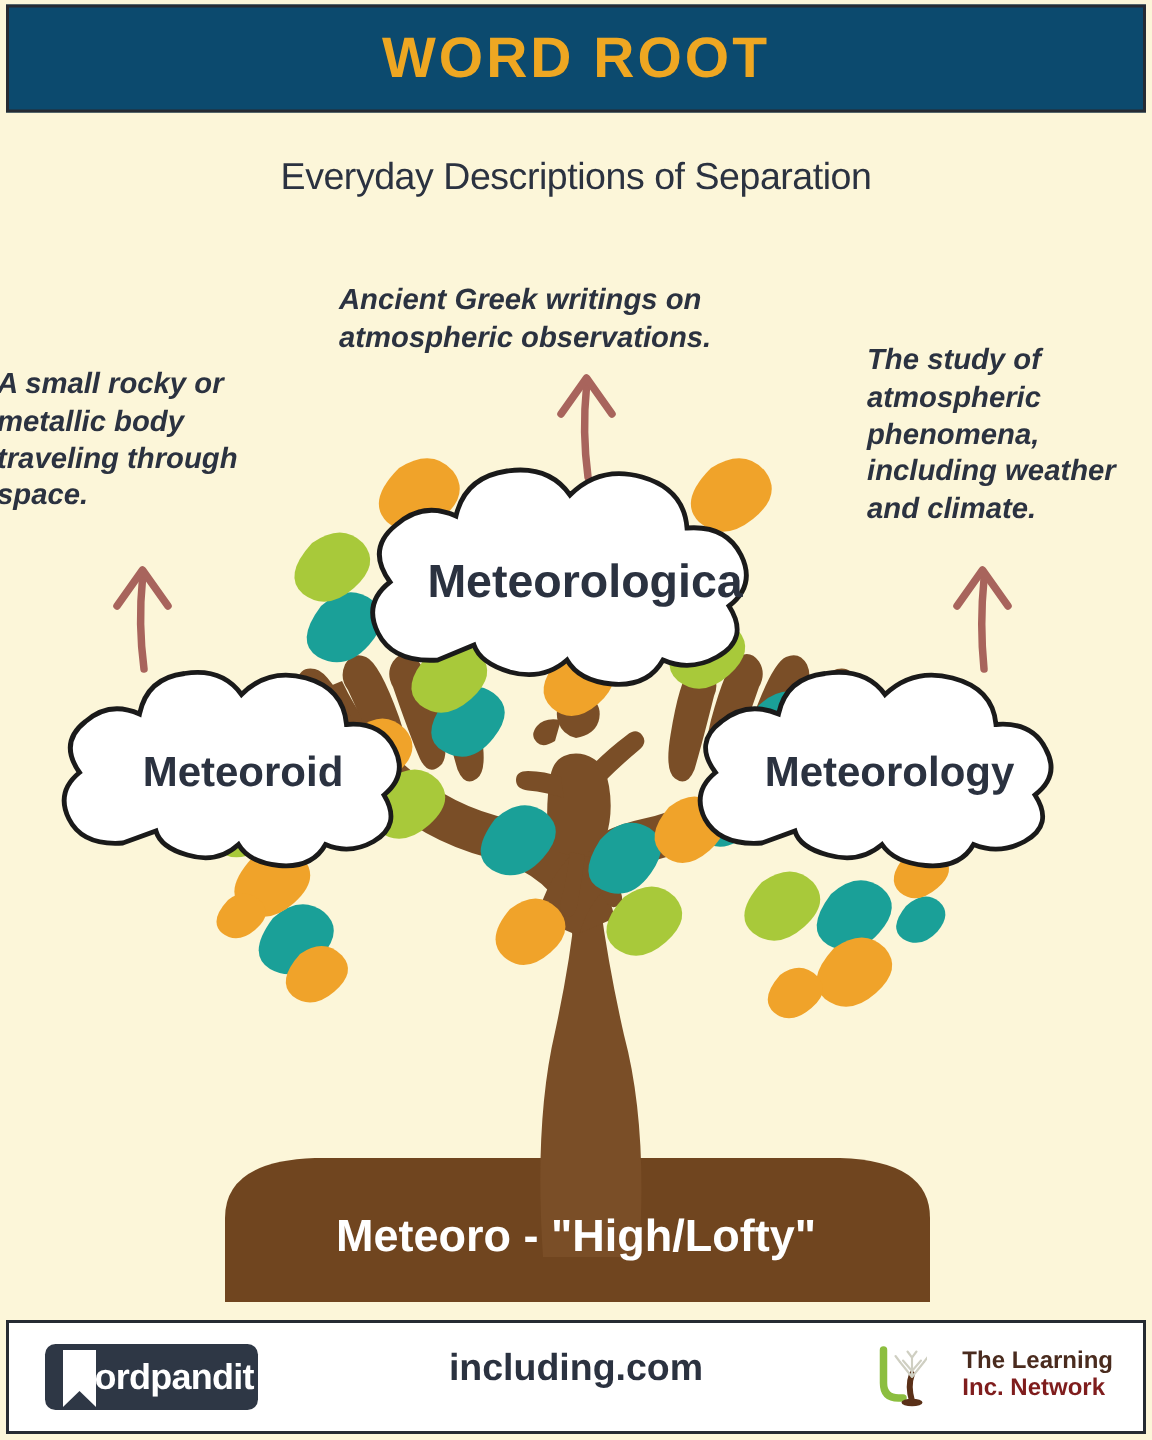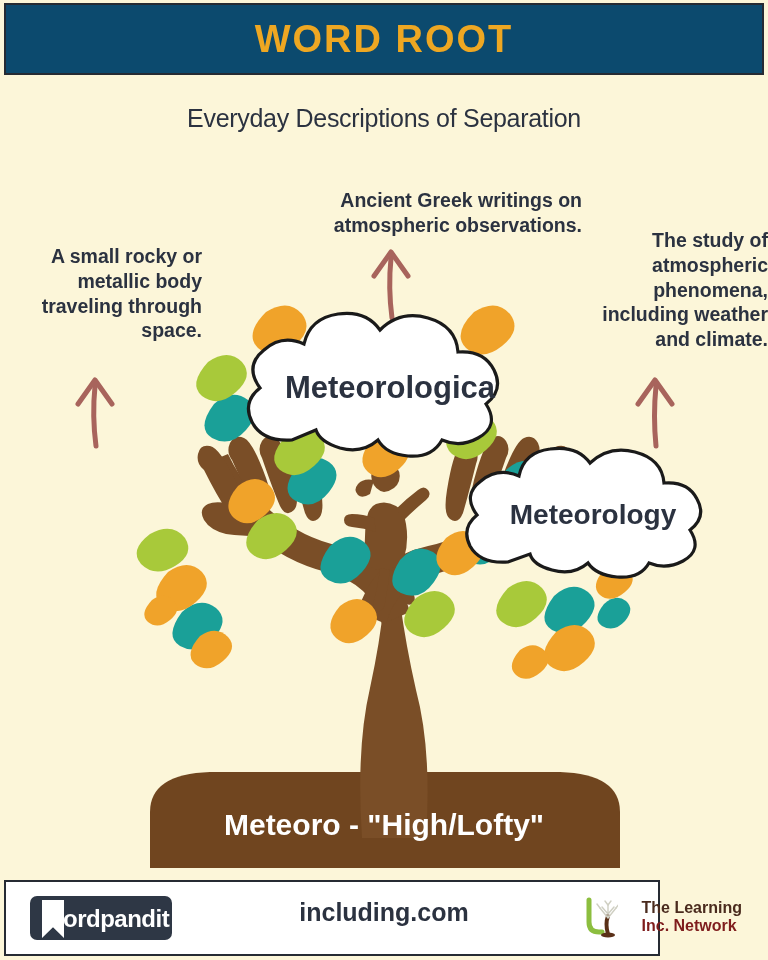--- a/index.html
+++ b/index.html
@@ -33,21 +33,21 @@
     position: absolute; left: 0; top: 104px; width: 768px;
     text-align: center;
     font-size: 25px; font-weight: normal; color: #2B3240;
     letter-spacing: -0.3px;
   }
 
   
   .caption {
     position: absolute;
     font-size: 19.5px; font-weight: bold; color: #2B3240;
-    text-align: right; line-height: 1.27;
+    text-align: left; line-height: 1.27; font-style: italic;
   }
   #caption-left  { left: -2px;  top: 244px; width: 204px; }
   #caption-mid   { left: 226px; top: 188px; width: 356px; }
   #caption-right { left: 578px; top: 228px; width: 190px; }
 
   
   #art { position: absolute; left: 0; top: 0; width: 768px; height: 960px; }
 
   
   .cloud {
@@ -69,21 +69,21 @@
   #root-label {
     position: absolute; left: 0; top: 808px; width: 768px;
     text-align: center;
     font-size: 30px; font-weight: bold; color: #ffffff;
     z-index: 5;
   }
 
   
   #footer {
     position: absolute; left: 4px; top: 880px;
-    width: 656px; height: 76px;
+    width: 760px; height: 76px;
     background: #ffffff;
     border: 2px solid #262b33;
     display: flex; align-items: center;
   }
   #footer-logo-badge {
     position: absolute; left: 24px; top: 14px;
     width: 142px; height: 44px;
     background: #2E3745; border-radius: 7px;
     display: flex; align-items: center;
   }
@@ -234,20 +234,29 @@
   <div class="cloud" id="cloud-center">
     <svg viewBox="0 0 320 160" width="320" height="160">
       <path d="M62 132 q-30 2 -40 -18 q-10 -20 8 -34 q-16 -22 4 -38 q18 -16 40 -6
                q6 -26 34 -30 q28 -4 42 16 q20 -20 48 -12 q28 8 30 34
                q26 -2 36 18 q10 20 -8 34 q14 22 -8 34 q-18 10 -36 2
                q-10 18 -34 16 q-22 -2 -30 -16 q-16 14 -38 8 q-20 -6 -24 -18 z" fill="#ffffff" stroke="#1A1A1A" stroke-width="3.2"></path>
     </svg>
     <span class="label">Meteorologica</span>
   </div>
 
+  <div class="cloud" id="cloud-left">
+    <svg viewBox="0 0 268 146" width="268" height="146">
+      <path d="M54 120 q-27 2 -36 -16 q-9 -18 7 -31 q-14 -20 4 -34 q16 -14 36 -5
+               q5 -24 30 -27 q25 -4 38 14 q18 -18 43 -11 q25 7 27 31
+               q23 -2 32 16 q9 18 -7 31 q12 20 -7 31 q-16 9 -32 2
+               q-9 16 -31 14 q-20 -2 -27 -14 q-14 13 -34 7 q-18 -5 -21 -16 z" fill="#ffffff" stroke="#1A1A1A" stroke-width="3.2"></path>
+    </svg>
+    <span class="label">Meteoroid</span>
+  </div>
 
   <div class="cloud" id="cloud-right">
     <svg viewBox="0 0 282 146" width="282" height="146">
       <path d="M56 120 q-28 2 -38 -16 q-9 -18 7 -31 q-15 -20 4 -34 q17 -14 38 -5
                q5 -24 31 -27 q27 -4 40 14 q19 -18 45 -11 q27 7 29 31
                q24 -2 33 16 q10 18 -7 31 q13 20 -7 31 q-17 9 -34 2
                q-9 16 -32 14 q-21 -2 -29 -14 q-15 13 -36 7 q-19 -5 -22 -16 z" fill="#ffffff" stroke="#1A1A1A" stroke-width="3.2"></path>
     </svg>
     <span class="label">Meteorology</span>
   </div>

